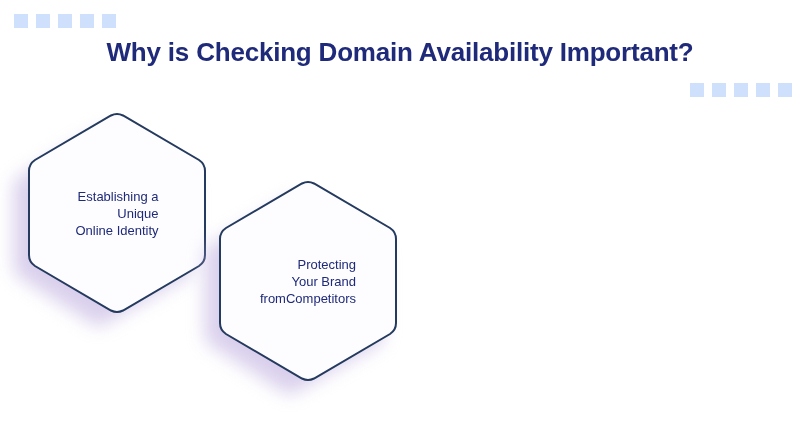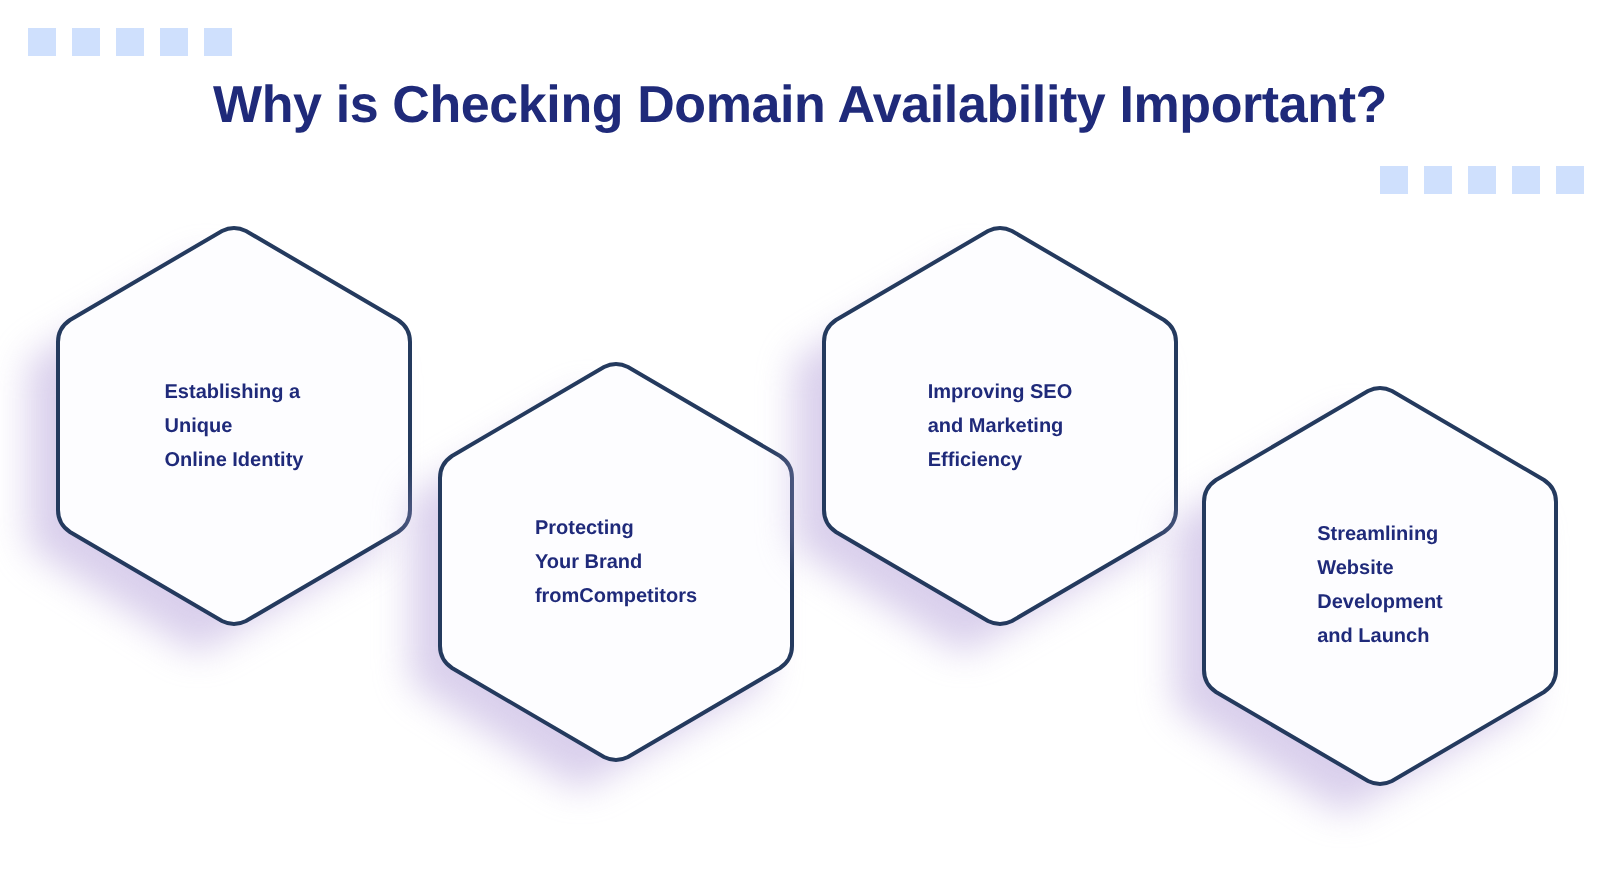--- a/index.html
+++ b/index.html
@@ -90,24 +90,24 @@
 
   .hex-label {
     position: absolute;
     left: 0;
     top: 0;
     width: 182px;
     height: 202px;
     display: flex;
     align-items: center;
     justify-content: center;
-    text-align: left;
+    text-align: right;
     color: #1f2a7a;
-    font-size: 10px;
-    font-weight: bold;
+    font-size: 13px;
+    font-weight: normal;
     line-height: 17px;
     padding: 0 20px;
     box-sizing: border-box;
     white-space: pre-line;
   }
 
   
   .hex-1 { left: 26px;  top: 112px; }
   .hex-2 { left: 217px; top: 180px; }
   .hex-3 { left: 409px; top: 112px; }
@@ -161,46 +161,15 @@
     <div class="hex-shape">
       <svg viewBox="0 0 182 202" width="182" height="202" xmlns="http://www.w3.org/2000/svg">
         <path d="M85 3.5 Q91 0.5 97 3.5 L173 48 Q179 52 179 59 L179 143 Q179 150 173 154 L97 198.5 Q91 201.5 85 198.5 L9 154 Q3 150 3 143 L3 59 Q3 52 9 48 Z"></path>
       </svg>
     </div>
     <div class="hex-label">Protecting
 Your Brand
 fromCompetitors</div>
   </div>
 
-  <div class="hex-item hex-3">
-    <div class="hex-shadow">
-      <svg viewBox="0 0 182 202" width="182" height="202" xmlns="http://www.w3.org/2000/svg">
-        <path d="M91 3 L176 52 Q180 55 180 60 L180 142 Q180 147 176 150 L91 199 Q87 201 83 199 L6 150 Q2 147 2 142 L2 60 Q2 55 6 52 Z"></path>
-      </svg>
-    </div>
-    <div class="hex-shape">
-      <svg viewBox="0 0 182 202" width="182" height="202" xmlns="http://www.w3.org/2000/svg">
-        <path d="M85 3.5 Q91 0.5 97 3.5 L173 48 Q179 52 179 59 L179 143 Q179 150 173 154 L97 198.5 Q91 201.5 85 198.5 L9 154 Q3 150 3 143 L3 59 Q3 52 9 48 Z"></path>
-      </svg>
-    </div>
-    <div class="hex-label">Improving SEO
-and Marketing
-Efficiency</div>
-  </div>
 
-  <div class="hex-item hex-4">
-    <div class="hex-shadow">
-      <svg viewBox="0 0 182 202" width="182" height="202" xmlns="http://www.w3.org/2000/svg">
-        <path d="M91 3 L176 52 Q180 55 180 60 L180 142 Q180 147 176 150 L91 199 Q87 201 83 199 L6 150 Q2 147 2 142 L2 60 Q2 55 6 52 Z"></path>
-      </svg>
-    </div>
-    <div class="hex-shape">
-      <svg viewBox="0 0 182 202" width="182" height="202" xmlns="http://www.w3.org/2000/svg">
-        <path d="M85 3.5 Q91 0.5 97 3.5 L173 48 Q179 52 179 59 L179 143 Q179 150 173 154 L97 198.5 Q91 201.5 85 198.5 L9 154 Q3 150 3 143 L3 59 Q3 52 9 48 Z"></path>
-      </svg>
-    </div>
-    <div class="hex-label">Streamlining
-Website
-Development
-and Launch</div>
-  </div>
 
 </div>
 
 </body></html>

